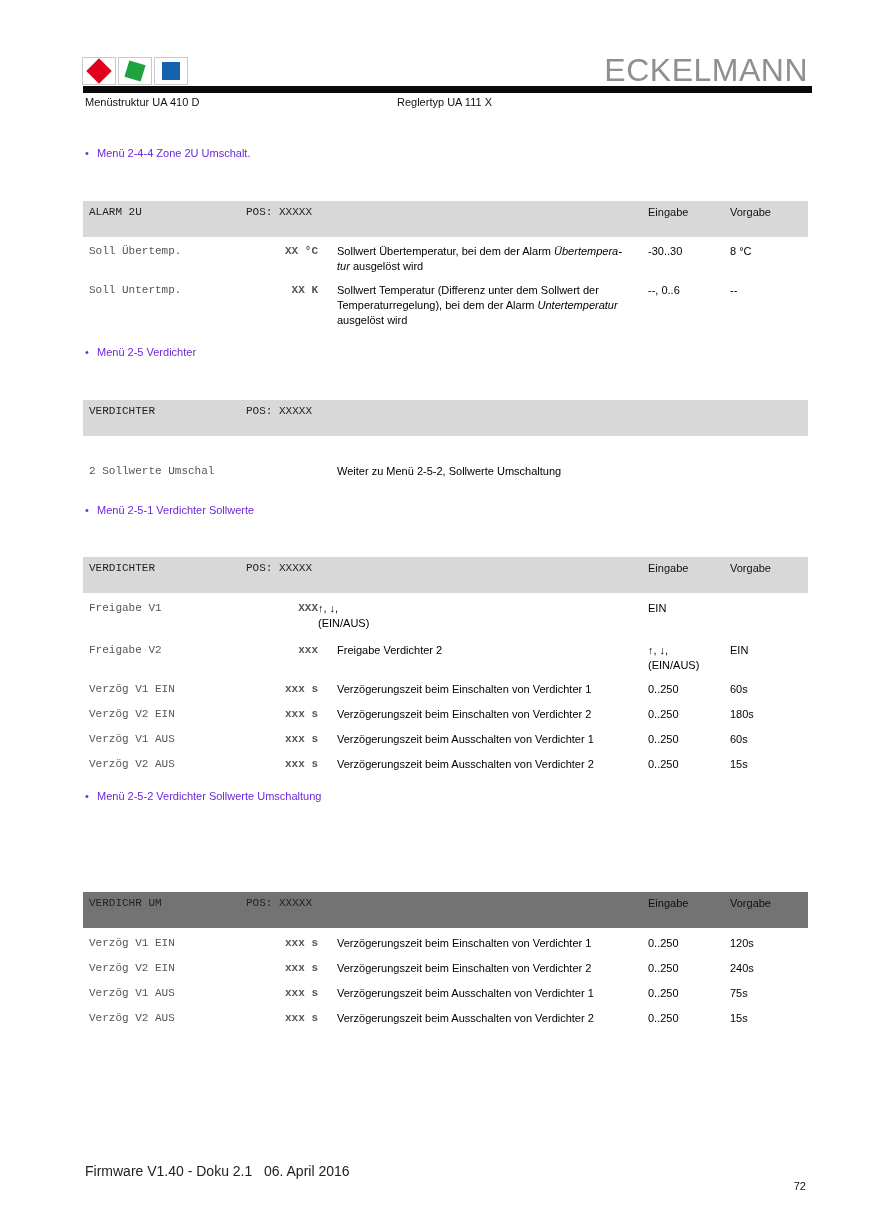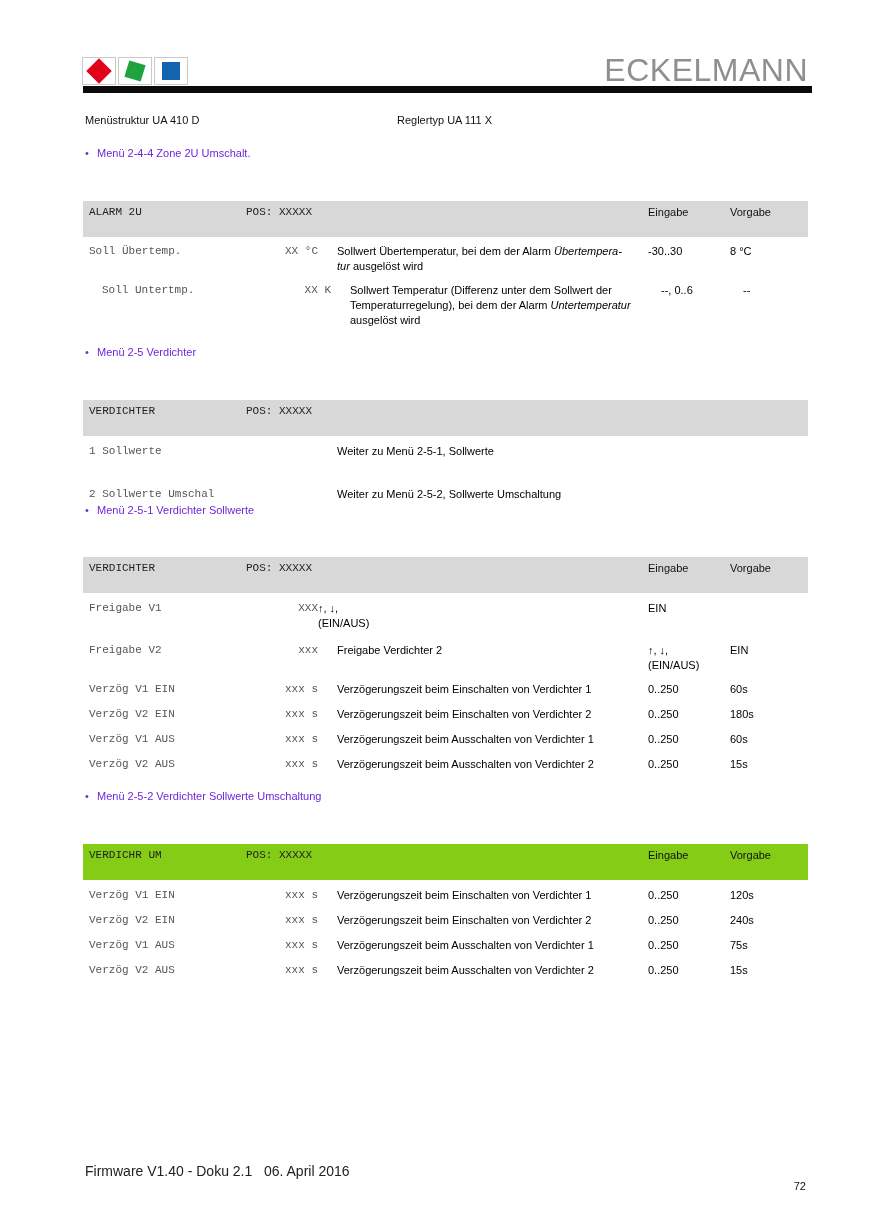--- a/index.html
+++ b/index.html
@@ -13,21 +13,21 @@
   .logo-box{width:32px;height:26px;background:#fff;border:1px solid #c9c9c9;position:relative;}
   .logo-shape{position:absolute;top:50%;left:50%;}
   .shape-red{width:18px;height:18px;transform:translate(-50%,-50%) rotate(45deg);}
   .shape-green{width:17px;height:17px;transform:translate(-50%,-50%) rotate(17deg);}
   .shape-blue{width:18px;height:18px;transform:translate(-50%,-50%);}
   .brand{
     position:absolute;top:54px;right:62px;font-size:32px;line-height:1;
     color:#8f8f8f;letter-spacing:0.5px;font-weight:400;
   }
   .black-bar{position:absolute;top:86px;left:83px;width:729px;height:7px;background:#0a0a0a;}
-  .dh{position:absolute;top:114px;font-size:11px;color:#111;}
+  .dh{position:absolute;top:96px;font-size:11px;color:#111;}
   .dh-left{left:85px;}
   .dh-right{left:397px;}
 
   
   .section-heading{position:absolute;left:85px;font-size:11px;color:#6d28d9;white-space:pre;}
   .section-heading .bullet{display:inline-block;width:12px;}
 
   .tbl{position:absolute;left:83px;width:725px;}
   .thead{position:relative;height:36px;background:#d8d8d8;font-size:11px;line-height:22px;}
   .thead .tname,.thead .tpos{
@@ -37,21 +37,21 @@
   .thead .tpos{left:163px;}
   .thead .hein,.thead .hvor{position:absolute;color:#111;}
   .thead .hein{left:565px;}
   .thead .hvor{left:647px;}
 
   .trow{
     display:grid;grid-template-columns:167px 68px 330px 82px 78px;
     font-size:11px;line-height:15px;align-items:start;
   }
   .c1{padding-left:6px;font-family:"Liberation Mono",monospace;color:#555;white-space:pre;}
-  .c2{font-family:"Liberation Mono",monospace;color:#555;text-align:right;white-space:pre;}
+  .c2{font-family:"Liberation Mono",monospace;color:#555;text-align:right;white-space:pre;font-weight:bold;}
   .c3{padding-left:19px;padding-right:8px;color:#000;}
   .c3 .it{font-style:italic;}
   .c4{color:#000;}
   .c5{color:#000;}
 
   
   .footer-left{position:absolute;top:1163px;left:85px;font-size:14px;color:#222;white-space:pre;}
   .page-num{position:absolute;top:1180px;right:64px;font-size:11px;color:#111;}
 </style>
 </head>
@@ -91,49 +91,40 @@
           <div class="c2">XX °C</div>
           <div class="c3">
             <div class="desc-line"><span>Sollwert Übertemperatur, bei dem der Alarm </span><span class="it">Übertempera-</span></div>
             <div class="desc-line"><span class="it">tur</span><span> ausgelöst wird</span></div>
           </div>
           <div class="c4">
             <div>-30..30</div>
           </div>
           <div class="c5">8 °C</div>
         </div>
-        <div class="trow" style="margin-top: 9px; margin-left: 13px;">
+        <div class="trow" style="margin-top: 9px;">
           <div class="c1">Soll Untertmp.</div>
           <div class="c2">XX K</div>
           <div class="c3">
             <div class="desc-line"><span>Sollwert Temperatur (Differenz unter dem Sollwert der</span></div>
             <div class="desc-line"><span>Temperaturregelung), bei dem der Alarm </span><span class="it">Untertemperatur</span></div>
             <div class="desc-line"><span>ausgelöst wird</span></div>
           </div>
           <div class="c4">
             <div>--, 0..6</div>
           </div>
           <div class="c5">--</div>
         </div>
       </div>
       <div class="section-heading" style="top: 346px;"><span class="bullet">• </span><span>Menü 2-5 Verdichter</span></div>
       <div class="tbl" style="top: 400px;">
         <div class="thead" style="background: rgb(216, 216, 216);">
           <span class="tname">VERDICHTER</span>
           <span class="tpos">POS: XXXXX</span>
         </div>
-        <div class="trow" style="margin-top: 8px;">
-          <div class="c1">1 Sollwerte</div>
-          <div class="c2"></div>
-          <div class="c3">
-            <div class="desc-line"><span>Weiter zu Menü 2-5-1, Sollwerte</span></div>
-          </div>
-          <div class="c4"></div>
-          <div class="c5"></div>
-        </div>
         <div class="trow" style="margin-top: 28px;">
           <div class="c1">2 Sollwerte Umschal</div>
           <div class="c2"></div>
           <div class="c3">
             <div class="desc-line"><span>Weiter zu Menü 2-5-2, Sollwerte Umschaltung</span></div>
           </div>
           <div class="c4"></div>
           <div class="c5"></div>
         </div>
       </div>
@@ -206,21 +197,21 @@
             <div class="desc-line"><span>Verzögerungszeit beim Ausschalten von Verdichter 2</span></div>
           </div>
           <div class="c4">
             <div>0..250</div>
           </div>
           <div class="c5">15s</div>
         </div>
       </div>
       <div class="section-heading" style="top: 790px;"><span class="bullet">• </span><span>Menü 2-5-2 Verdichter Sollwerte Umschaltung</span></div>
       <div class="tbl" style="top: 844px;">
-        <div class="thead" style="background: #84cc16;">
+        <div class="thead" style="background: #737373; margin-top: 48px;">
           <span class="tname">VERDICHR UM</span>
           <span class="tpos">POS: XXXXX</span>
           <span class="hein">Eingabe</span>
           <span class="hvor">Vorgabe</span>
         </div>
         <div class="trow" style="margin-top: 8px;">
           <div class="c1">Verzög V1 EIN</div>
           <div class="c2">xxx s</div>
           <div class="c3">
             <div class="desc-line"><span>Verzögerungszeit beim Einschalten von Verdichter 1</span></div>

